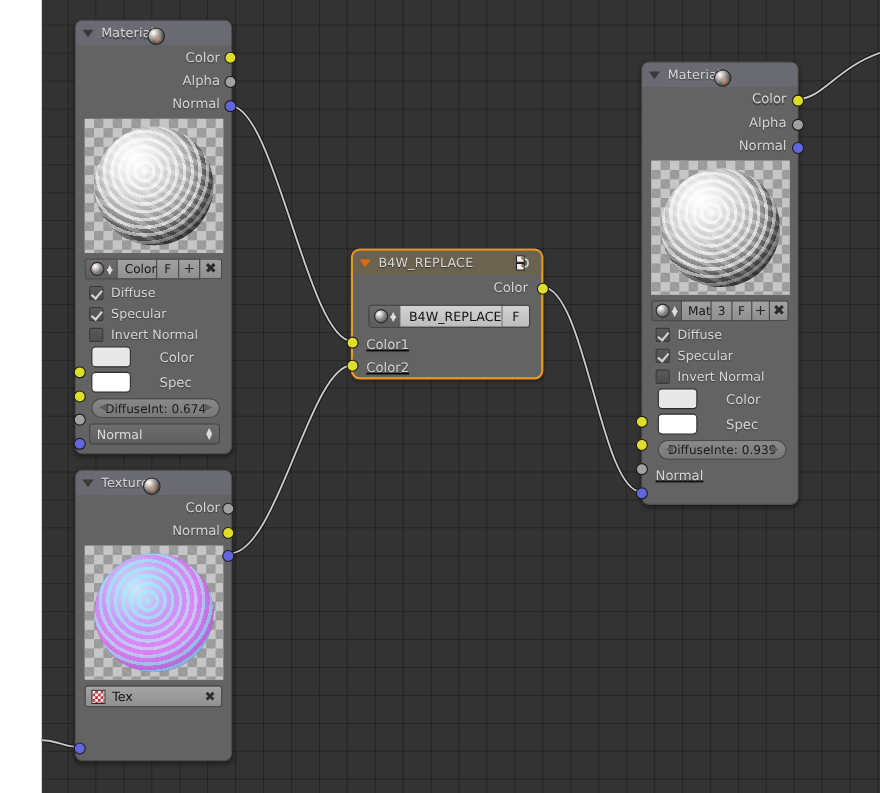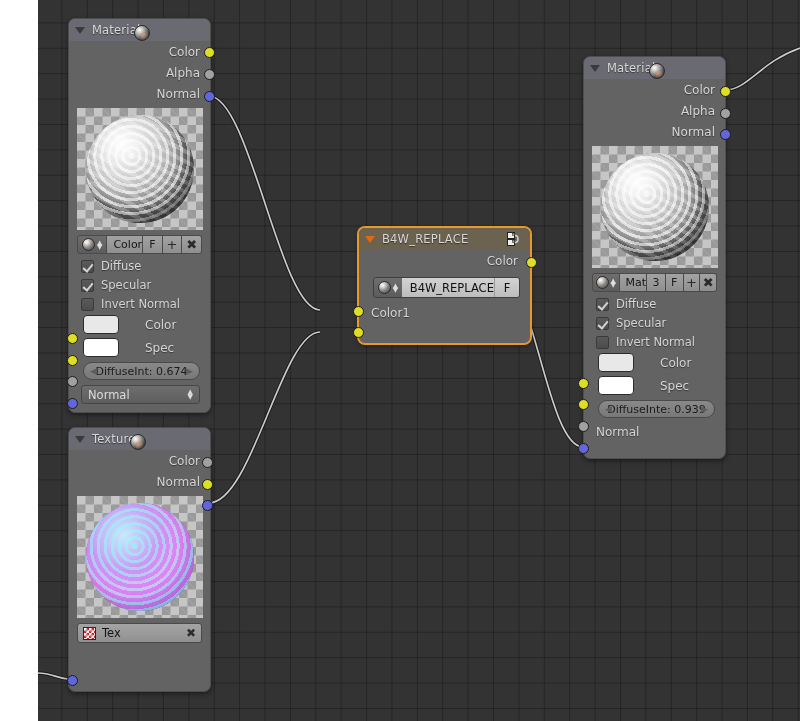--- a/index.html
+++ b/index.html
@@ -68,21 +68,21 @@
   .sphere-icon:after{
     content:"";position:absolute;left:38%;top:52%;width:62%;height:48%;
     background:radial-gradient(circle at 30% 30%, rgba(210,150,120,.85), rgba(120,70,50,0) 70%);
   }
 
   
   .node-body{padding:0 0 6px 0;position:relative;}
 
   
   .row-out{height:21px;display:flex;align-items:center;justify-content:flex-end;padding-right:10px;}
-  .row-in{height:21px;display:flex;align-items:center;padding-left:12px;}
+  .row-in{height:21px;display:flex;align-items:center;padding-left:12px;text-decoration:underline;}
   .sock-label{font-size:12px;color:#d6d6d6;text-shadow:0 1px 1px rgba(0,0,0,.45);white-space:nowrap;}
 
   
   .sock{
     position:absolute;width:11px;height:11px;border-radius:50%;
     border:1px solid #1c1c1c;box-sizing:border-box;
   }
   .sock.yellow{background:#dede28;}
   .sock.grey{background:#a1a1a1;}
   .sock.blue{background:#6266de;}
@@ -350,21 +350,21 @@
       </div>
 
     </div>
 
     <span class="sock grey" style="left:133px;top:29px;"></span>
     <span class="sock yellow" style="left:133px;top:51px;"></span>
     <span class="sock blue" style="left:133px;top:72px;"></span>
     <span class="sock blue" style="left:-2px;top:247px;"></span>
   </div>
 
-  <div class="node selected" style="left:320px;top:227px;width:173px;height:117px;margin-left:38px;">
+  <div class="node selected" style="left:320px;top:227px;width:173px;height:117px;">
     <div class="node-header grp">
       <span class="tri orange"></span>
       <span class="node-title">B4W_REPLACE</span>
       <span class="grp-ico">
         <svg viewBox="0 0 16 15" width="16" height="15">
           <rect x="0.5" y="0.5" width="7" height="6" fill="#efefef" stroke="#222"></rect>
           <rect x="5.5" y="1.5" width="2" height="2" fill="#e8a33d" stroke="#222" stroke-width="0.5"></rect>
           <rect x="0.5" y="7.5" width="7" height="6" fill="#efefef" stroke="#222"></rect>
           <rect x="5.5" y="8.5" width="2" height="2" fill="#e8a33d" stroke="#222" stroke-width="0.5"></rect>
           <path d="M8,3.5 C12,3.5 12,10.5 8,10.5" fill="none" stroke="#bdd4e6" stroke-width="1.6"></path>
@@ -383,20 +383,23 @@
               <i>▲</i>
               <i>▼</i>
             </span>
         </div>
         <div class="namef">B4W_REPLACE</div>
         <div class="ff">F</div>
       </div>
 
       <div class="row-in" style="margin-top:4px;">
         <span class="sock-label">Color1</span>
+      </div>
+      <div class="row-in">
+        <span class="sock-label">Color2</span>
       </div>
     </div>
 
     <span class="sock yellow" style="left:167px;top:29px;"></span>
     <span class="sock yellow" style="left:-6px;top:78px;"></span>
     <span class="sock yellow" style="left:-6px;top:99px;"></span>
   </div>
 
   <div class="node" style="left:583px;top:56px;width:143px;height:403px;">
     <div class="node-header mat">

